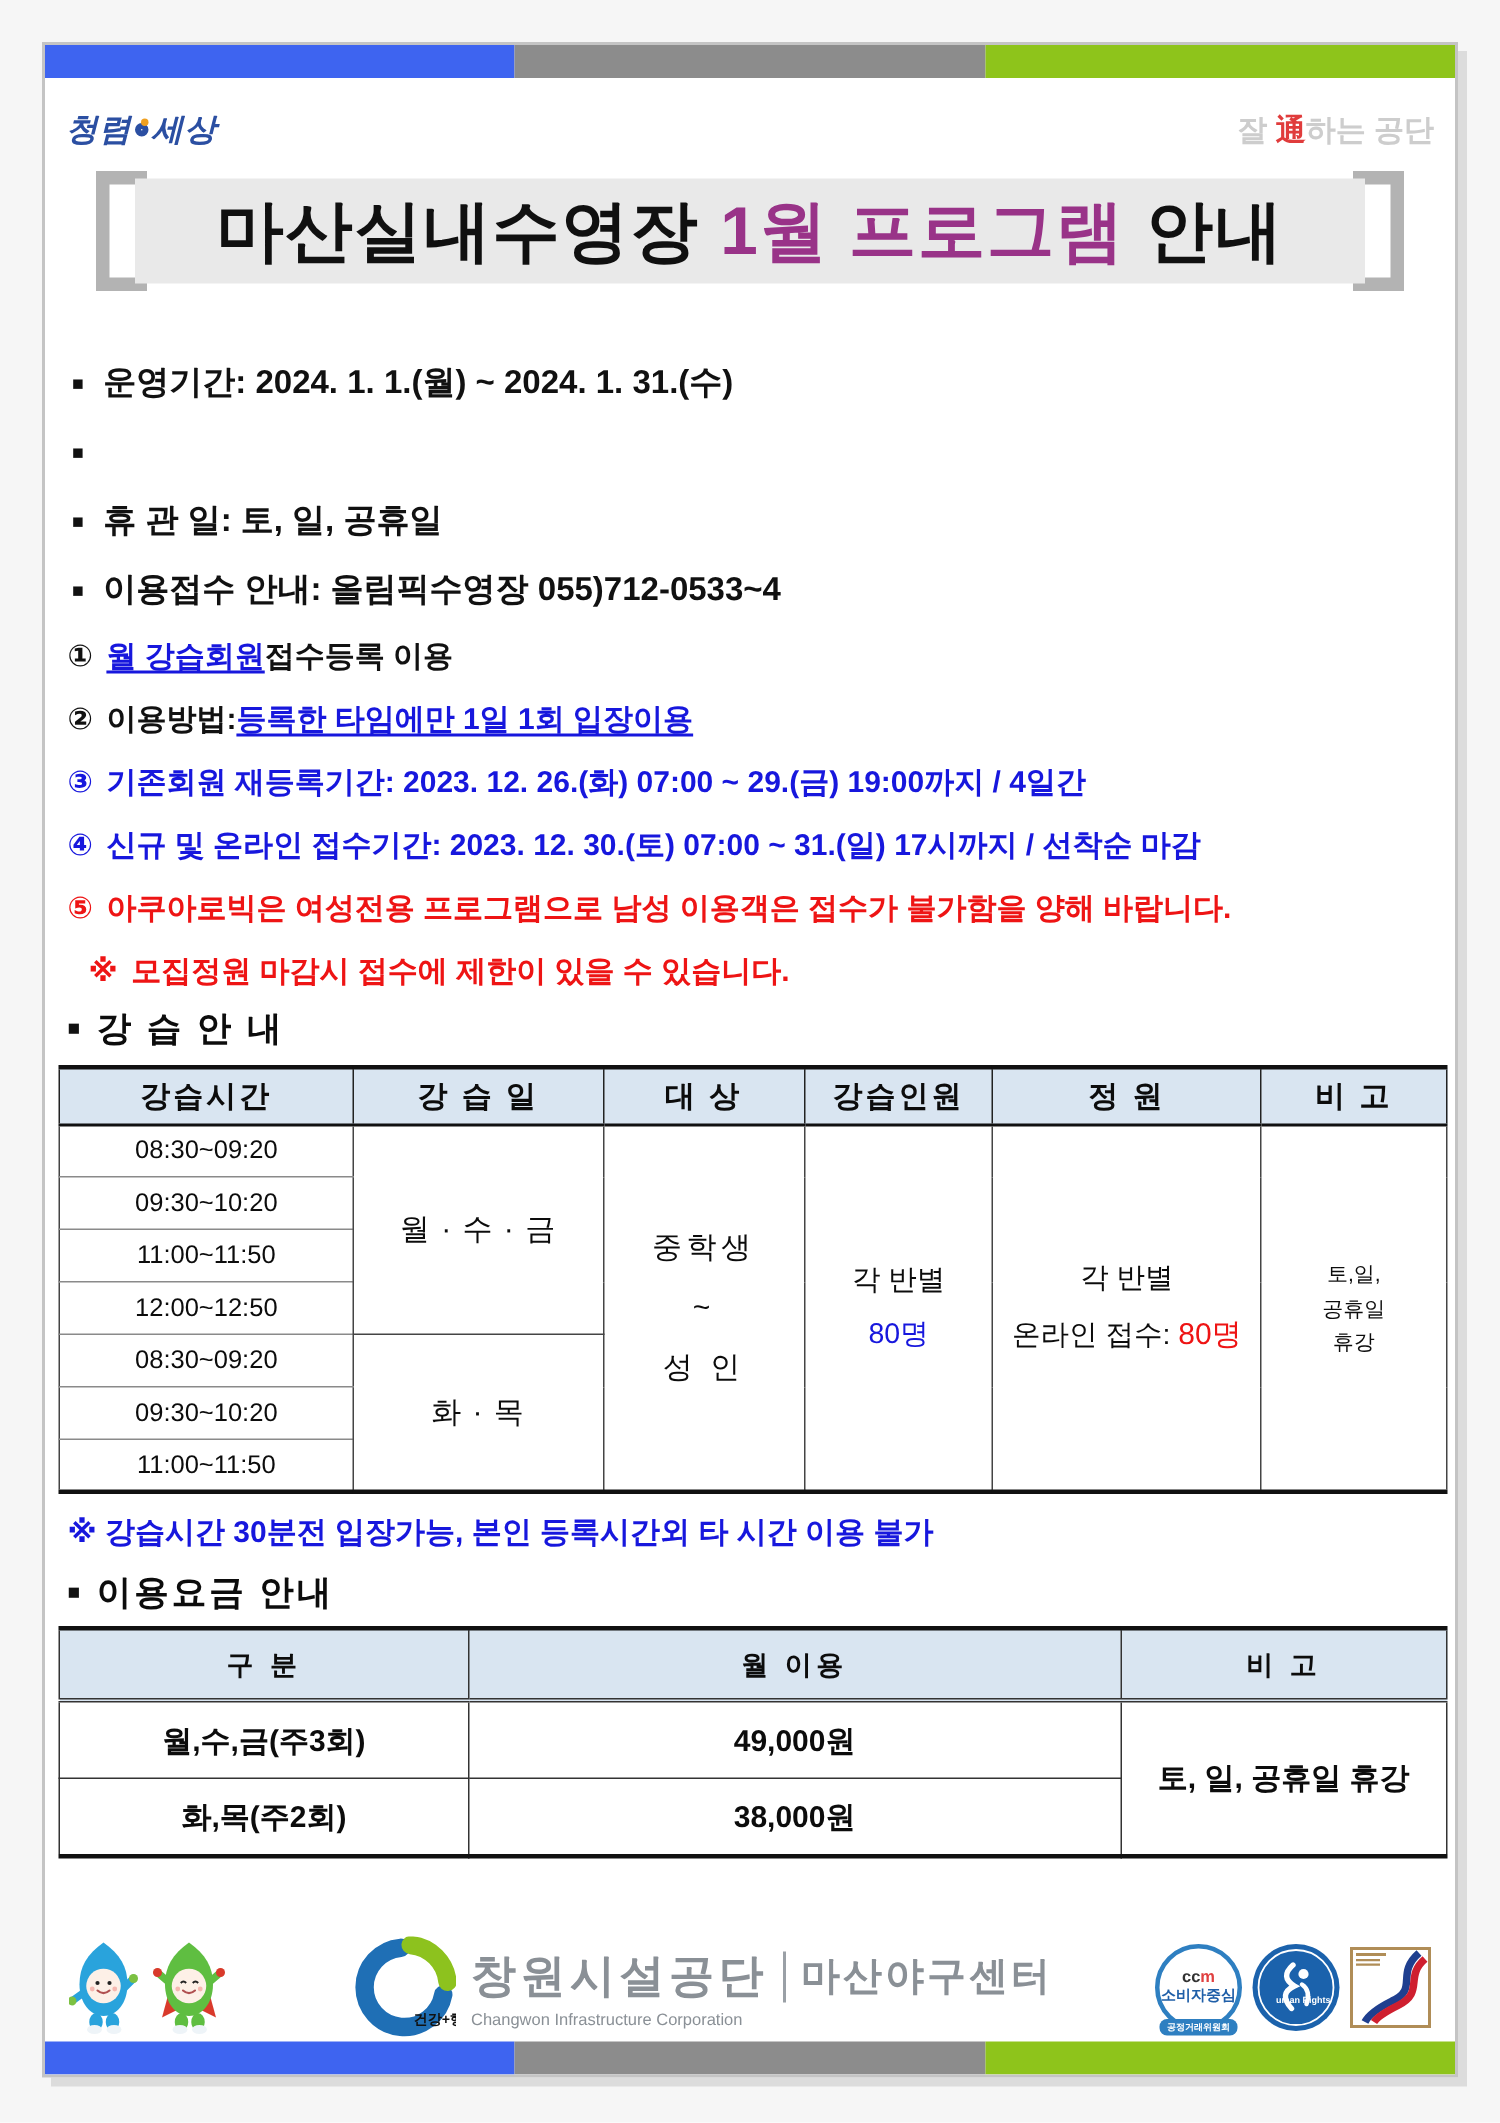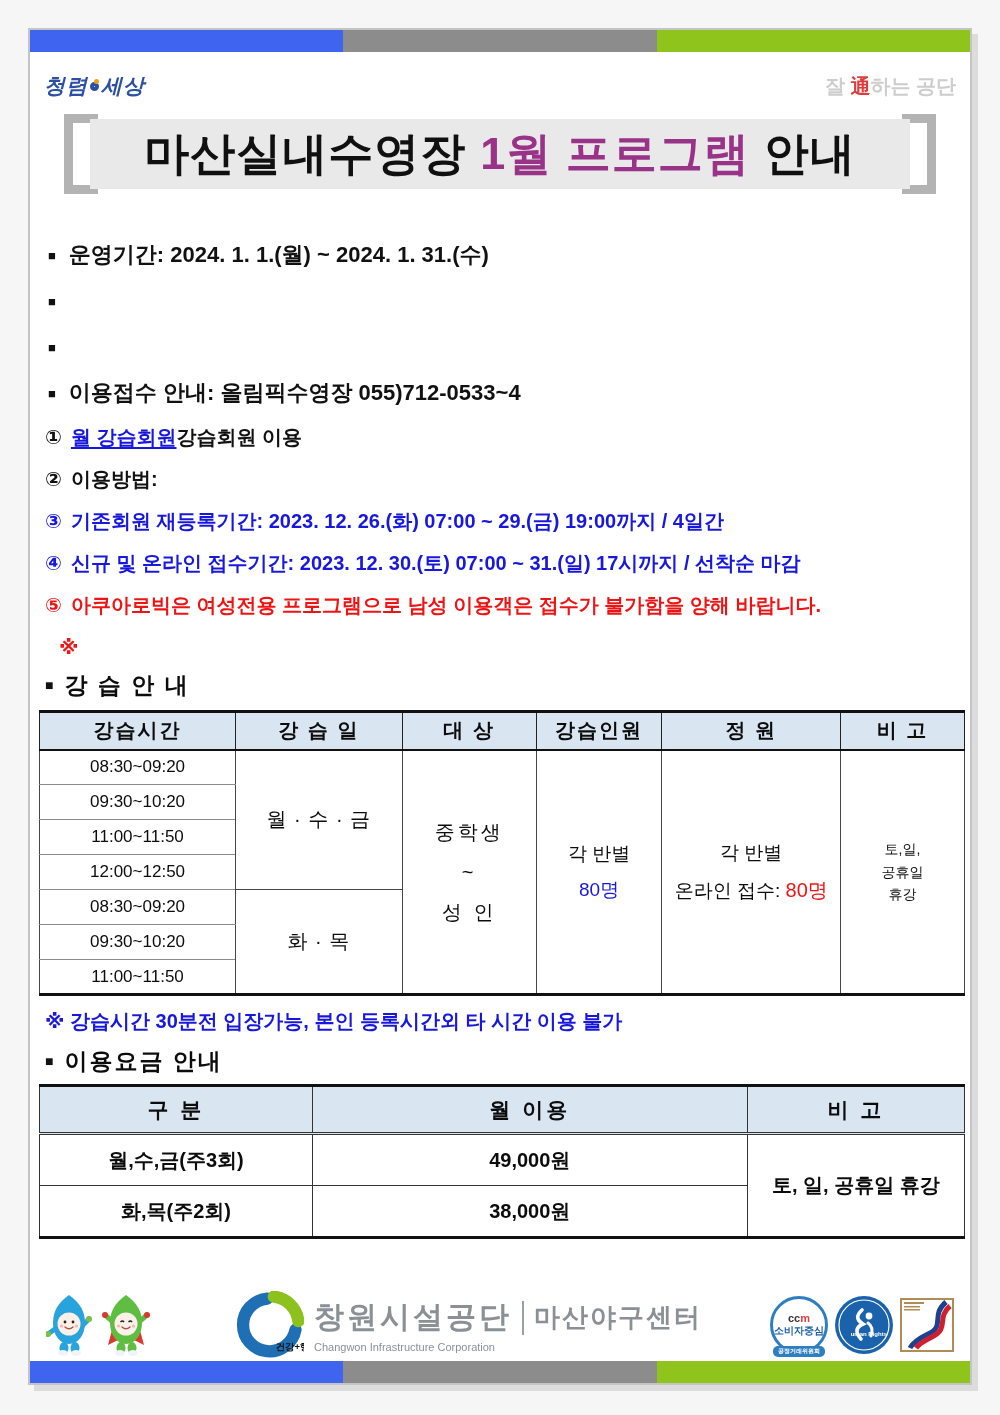--- a/index.html
+++ b/index.html
@@ -83,21 +83,21 @@
   .lesson-table td.remark { font-size:14px; line-height:1.6; }
   .big80 { font-size:20px; }
   
   .table-note { margin-top:10px; padding:0 15px; height:30px; display:flex; align-items:center;
                 font-size:20px; font-weight:700; flex:0 0 auto; }
   
   .fee-wrap-title { margin-top:8px; }
   .fee-table { margin:6px 9px 0; width:926px;
                border-top:3px solid #111; border-bottom:3px solid #111; flex:0 0 auto; }
   .fee-table th { background:#d9e5f1; border:1px solid #333; border-bottom:3px double #333;
-                  font-size:21px; font-weight:800; height:48px; letter-spacing:3px; color:#0c0c0c; }
+                  font-size:18px; font-weight:800; height:48px; letter-spacing:3px; color:#0c0c0c; }
   .fee-table td { border:1px solid #333; text-align:center; vertical-align:middle;
                   font-size:20px; font-weight:700; height:52px; color:#0c0c0c; }
   .fee-table td.fee-remark { font-size:20px; font-weight:800; }
   
   .footer { display:flex; align-items:center; padding:0 16px; margin-top:52px; flex:0 0 auto; }
   .mascots { display:flex; gap:10px; align-items:flex-end; }
   .corp { display:flex; align-items:center; margin-left:86px; }
   .corp-text { margin-left:10px; }
   .corp-line1 { display:flex; align-items:center; color:#8a9096; font-weight:800; }
   .corp-name { font-size:30px; letter-spacing:3px; }
@@ -160,51 +160,54 @@
   <div class="info-list">
     <div class="info-item">
       <span class="sq-marker">■</span>
       <span>운영기간: 2024. 1. 1.(월) ~ 2024. 1. 31.(수)</span>
     </div>
     <div class="info-item">
       <span class="sq-marker">■</span>
     </div>
     <div class="info-item">
       <span class="sq-marker">■</span>
+      <span>휴 관 일: 토, 일, 공휴일</span>
     </div>
     <div class="info-item">
       <span class="sq-marker">■</span>
       <span>이용접수 안내: 올림픽수영장 055)712-0533~4</span>
     </div>
   </div>
 
   <div class="notes">
     <div class="note-line">
       <span class="num">①</span>
       <span class="blue ulink">월 강습회원</span>
-      <span> 강습회원 이용</span>
+      <span> 접수등록 이용</span>
     </div>
     <div class="note-line">
       <span class="num">②</span>
       <span>이용방법: </span>
+      <span class="blue ulink">등록한 타임에만 1일 1회 입장이용</span>
     </div>
     <div class="note-line blue">
       <span class="num">③</span>
       <span>기존회원 재등록기간: 2023. 12. 26.(화) 07:00 ~ 29.(금) 19:00까지 / 4일간</span>
     </div>
     <div class="note-line blue">
       <span class="num">④</span>
       <span>신규 및 온라인 접수기간: 2023. 12. 30.(토) 07:00 ~ 31.(일) 17시까지 / 선착순 마감</span>
     </div>
     <div class="note-line red">
       <span class="num">⑤</span>
       <span>아쿠아로빅은 여성전용 프로그램으로 남성 이용객은 접수가 불가함을 양해 바랍니다.</span>
     </div>
     <div class="note-line red caution">
       <span class="mark">※</span>
+      <span>모집정원 마감시 접수에 제한이 있을 수 있습니다.</span>
     </div>
   </div>
 
   <div class="section-title">
     <span class="sq-marker">■</span>
     <span>강 습 안 내</span>
   </div>
 
   <table class="lesson-table">
     <colgroup>

